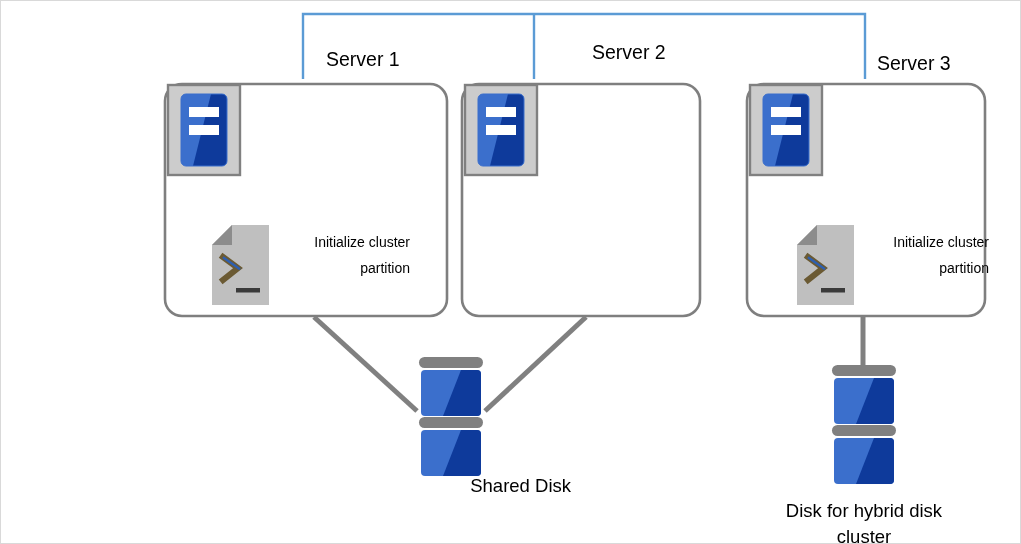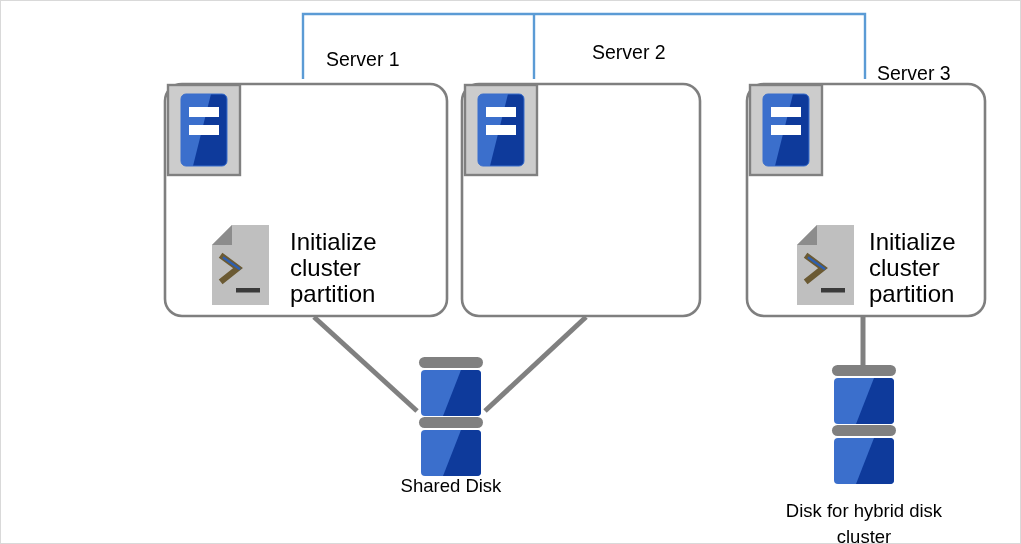--- a/index.html
+++ b/index.html
@@ -29,24 +29,25 @@
     position: absolute;
     color: #000000;
     font-size: 19px;
     line-height: 25px;
     white-space: nowrap;
   }
   .server-name {
     font-size: 19.5px;
   }
   .task-label {
-    font-size: 24px;
+    font-size: 14px;
     line-height: 26px;
     white-space: normal;
     width: 120px;
+    text-align: right;
   }
   .caption {
     font-size: 18.5px;
     line-height: 26px;
     text-align: center;
     white-space: normal;
   }
 </style>
 </head>
 <body>
@@ -168,26 +169,26 @@
           <rect x="0" y="0" width="60" height="46" fill="#3b6fcc"></rect>
           <path d="M 40 0 L 60 0 L 60 46 L 22 46 Z" fill="#0e3a9b"></path>
         </g>
       </g>
     </g>
 
   </svg>
 
   <div class="lbl server-name" style="left:325px; top:46px;">Server 1</div>
   <div class="lbl server-name" style="left:591px; top:39px;">Server 2</div>
-  <div class="lbl server-name" style="left:876px; top:60px;">Server 3</div>
+  <div class="lbl server-name" style="left:876px; top:50px;">Server 3</div>
 
   <div class="lbl task-label" style="left:289px; top:228px;">Initialize cluster partition</div>
   <div class="lbl task-label" style="left:868px; top:228px;">Initialize cluster partition</div>
 
-  <div class="lbl caption" style="left:330px; top:472px; width:240px;">
+  <div class="lbl caption" style="left:330px; top:472px; width:240px;text-align:right;">
     <span>Shared Disk</span><br>
   </div>
 
   <div class="lbl caption" style="left:752px; top:497px; width:222px;">
     <span>Disk for hybrid disk</span><br>
     <span>cluster</span>
   </div>
 
 </div>
 

